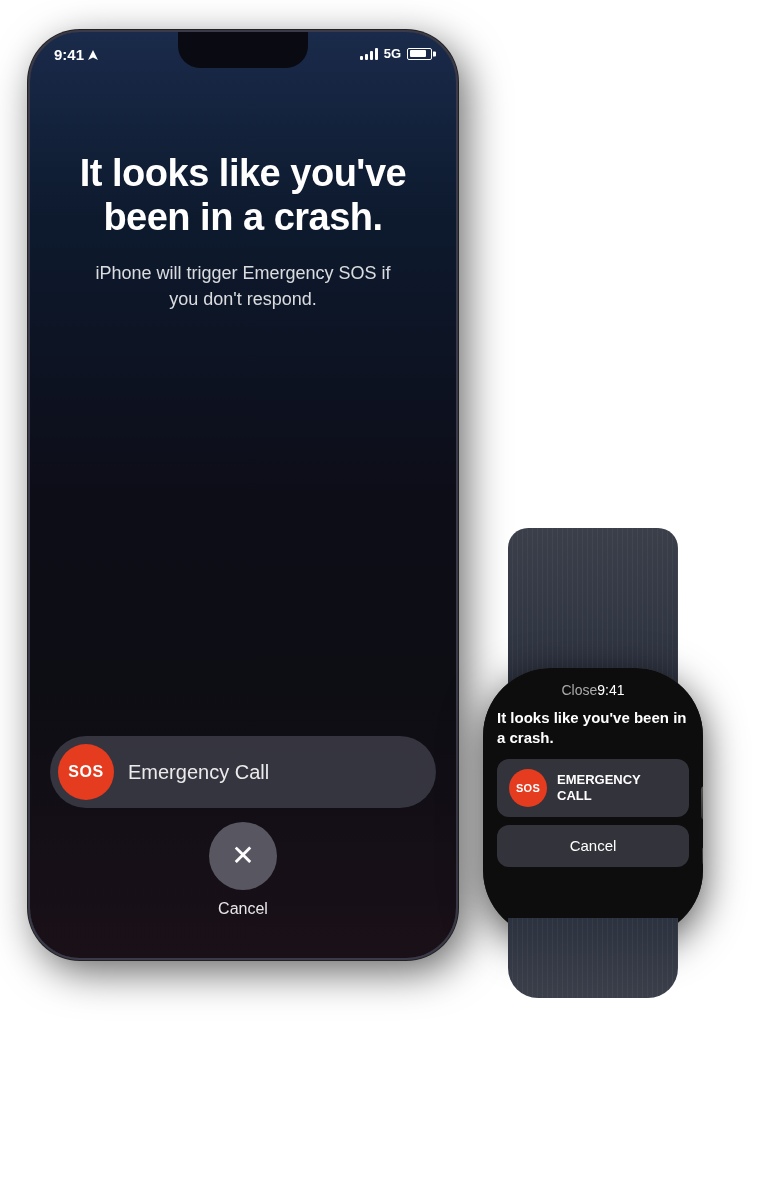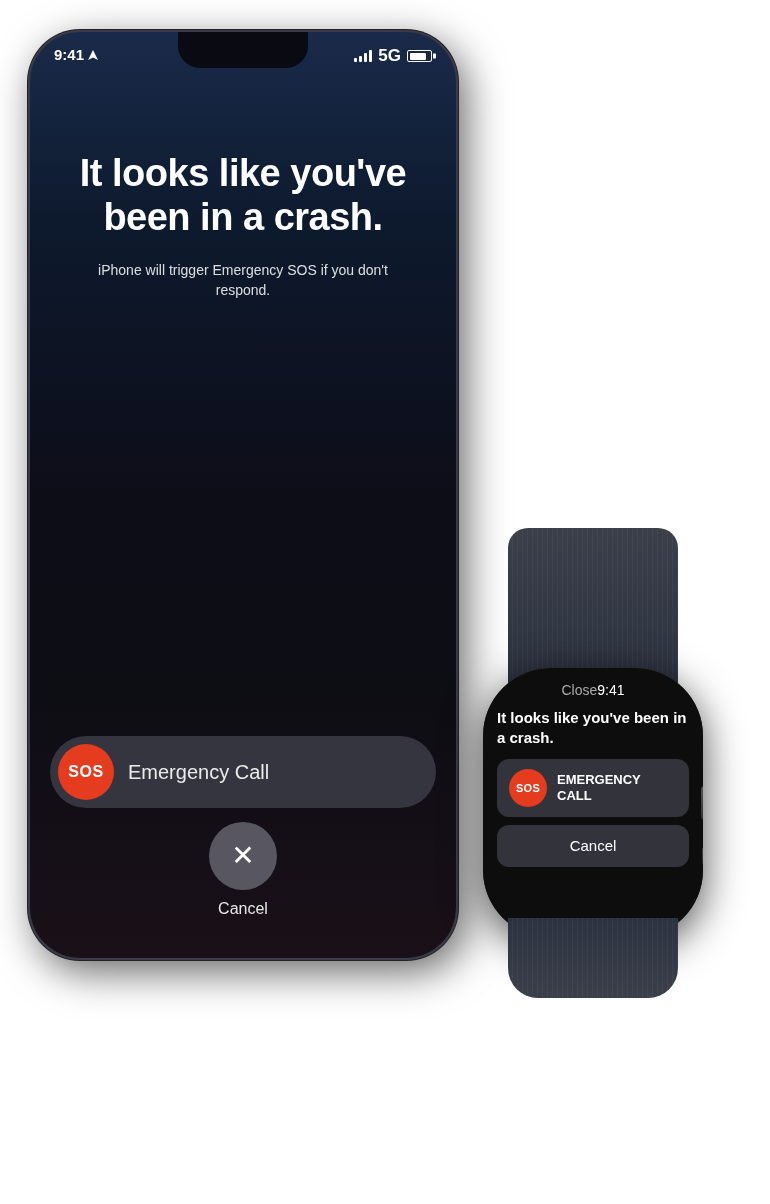--- a/index.html
+++ b/index.html
@@ -102,21 +102,21 @@
     }
 
     .signal-bar {
       background: white;
       border-radius: 1px;
       width: 3px;
     }
 
     .five-g {
       color: white;
-      font-size: 17px;
+      font-size: 13px;
       font-weight: 600;
     }
 
     .battery-icon {
       width: 25px;
       height: 12px;
       border: 1.5px solid white;
       border-radius: 2px;
       position: relative;
       display: flex;
@@ -161,21 +161,21 @@
       font-size: 38px;
       font-weight: 700;
       text-align: center;
       line-height: 1.15;
       margin-top: 30px;
       letter-spacing: -0.5px;
     }
 
     .crash-subtitle {
       color: rgba(255,255,255,0.85);
-      font-size: 14px;
+      font-size: 18px;
       text-align: center;
       line-height: 1.4;
       margin-top: 22px;
       padding: 0 20px;
     }
 
     
     .sos-area {
       position: absolute;
       bottom: 150px;

